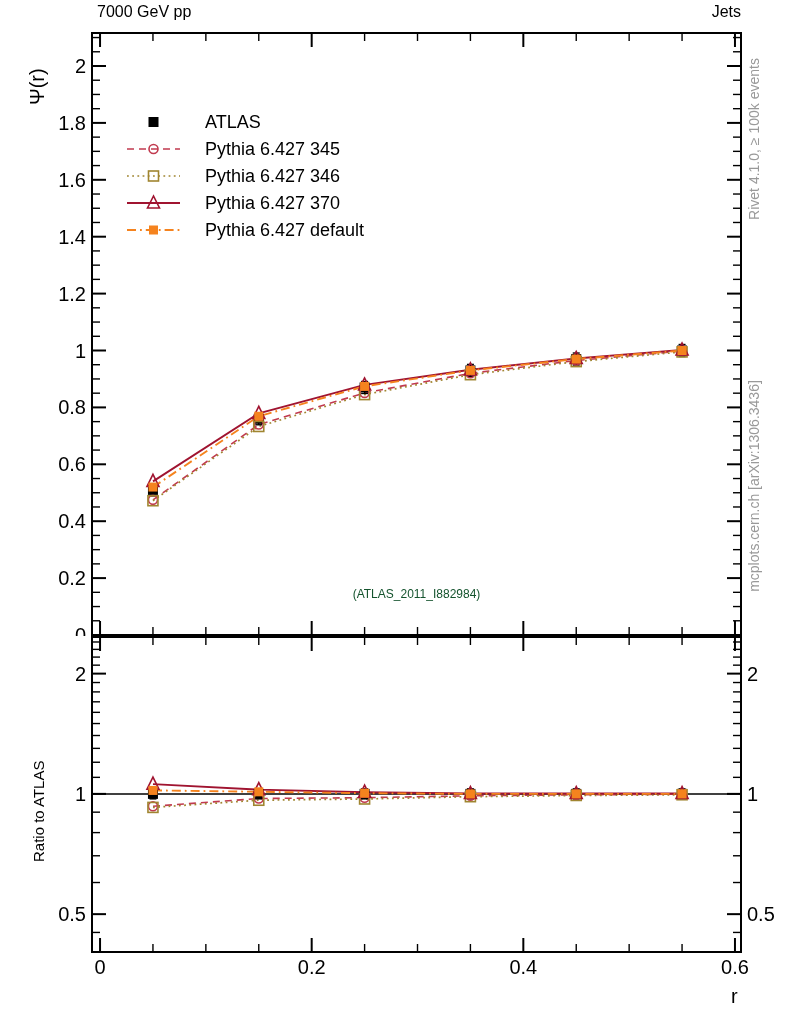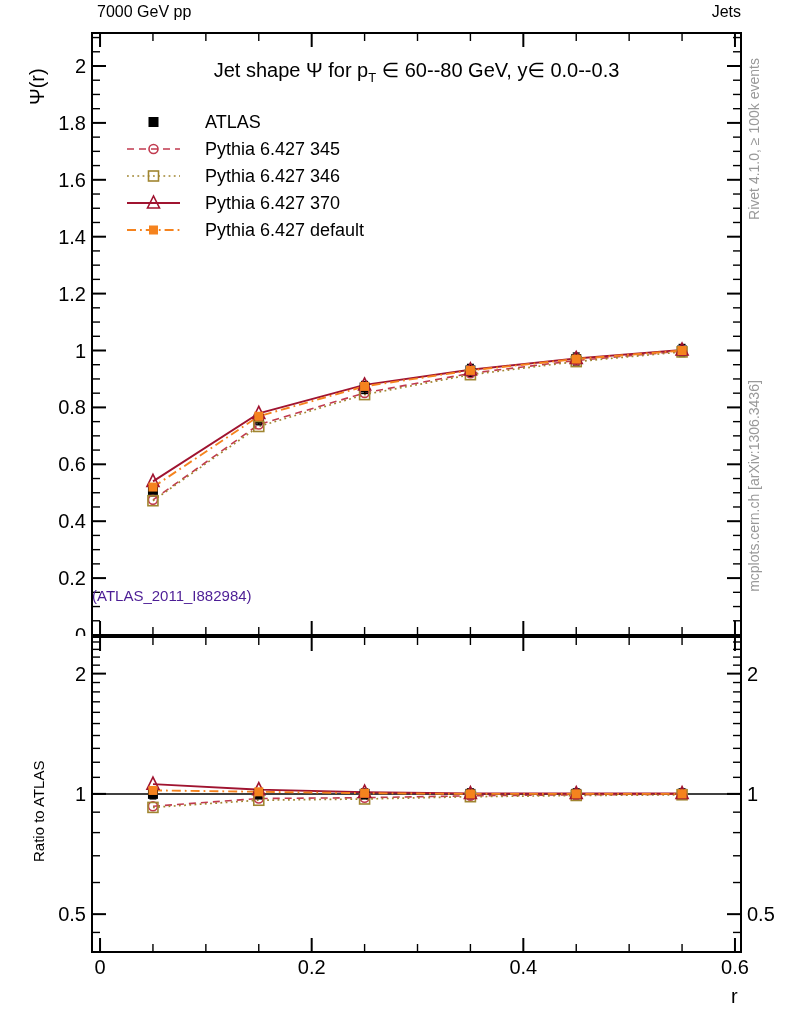--- a/index.html
+++ b/index.html
@@ -6,21 +6,21 @@
   #fig{position:relative;width:786px;height:1024px;background:#fff;overflow:hidden;
        font-family:"Liberation Sans",sans-serif;color:#000;}
   .abs{position:absolute;}
   .hdr{font-size:16px;white-space:nowrap;}
   .title{font-size:20px;text-align:center;white-space:nowrap;}
   .title sub{font-size:13px;}
   .rot{transform:rotate(-90deg);transform-origin:0 0;white-space:nowrap;}
   .ylab{font-size:20px;}
   .rylab{font-size:15px;}
   .side{font-size:14px;color:#999;text-align:center;}
-  .wm{font-size:15px;color:#4c1d95;}
+  .wm{font-size:12px;color:#14532d;text-align:center;}
   .xlab{font-size:20px;}
   svg text{font-family:"Liberation Sans",sans-serif;}
 </style>
 </head>
 <body>
 
 <div id="fig">
 
   <svg id="plot" class="abs" style="left:0;top:0" width="786" height="1024">
       <defs>
@@ -358,23 +358,20 @@
       <g>
         <line x1="127" y1="230" x2="180" y2="230" stroke="#f5831e" stroke-width="1.9" stroke-dasharray="9 4 1.8 4"></line>
         <text x="205" y="236" font-size="18px" fill="#000">Pythia 6.427 default</text>
       </g>
       <rect x="149" y="225.5" width="9" height="9" fill="#f5831e"></rect>
     </svg>
 
   <div class="abs hdr" style="left:97px;top:3px">7000 GeV pp</div>
   <div class="abs hdr" style="right:45px;top:3px;text-align:left">Jets</div>
 
-  <div class="abs title" style="left:92px;top:58px;width:649px">
-    <span>Jet shape Ψ for p</span><sub>T</sub><span> ∈ 60--80 GeV, y∈ 0.0--0.3</span>
-  </div>
 
   <div class="abs rot ylab" style="left:26px;top:105px">Ψ(r)</div>
 
   <div class="abs rot rylab" style="left:30px;top:862px">Ratio to ATLAS</div>
 
   <div class="abs xlab" style="left:731px;top:985px">r</div>
 
   <div class="abs wm" style="left:92px;top:587px;width:649px">(ATLAS_2011_I882984)</div>
 
   <div class="abs rot side" style="left:746px;top:243px;width:208px">Rivet 4.1.0, ≥ 100k events</div>

